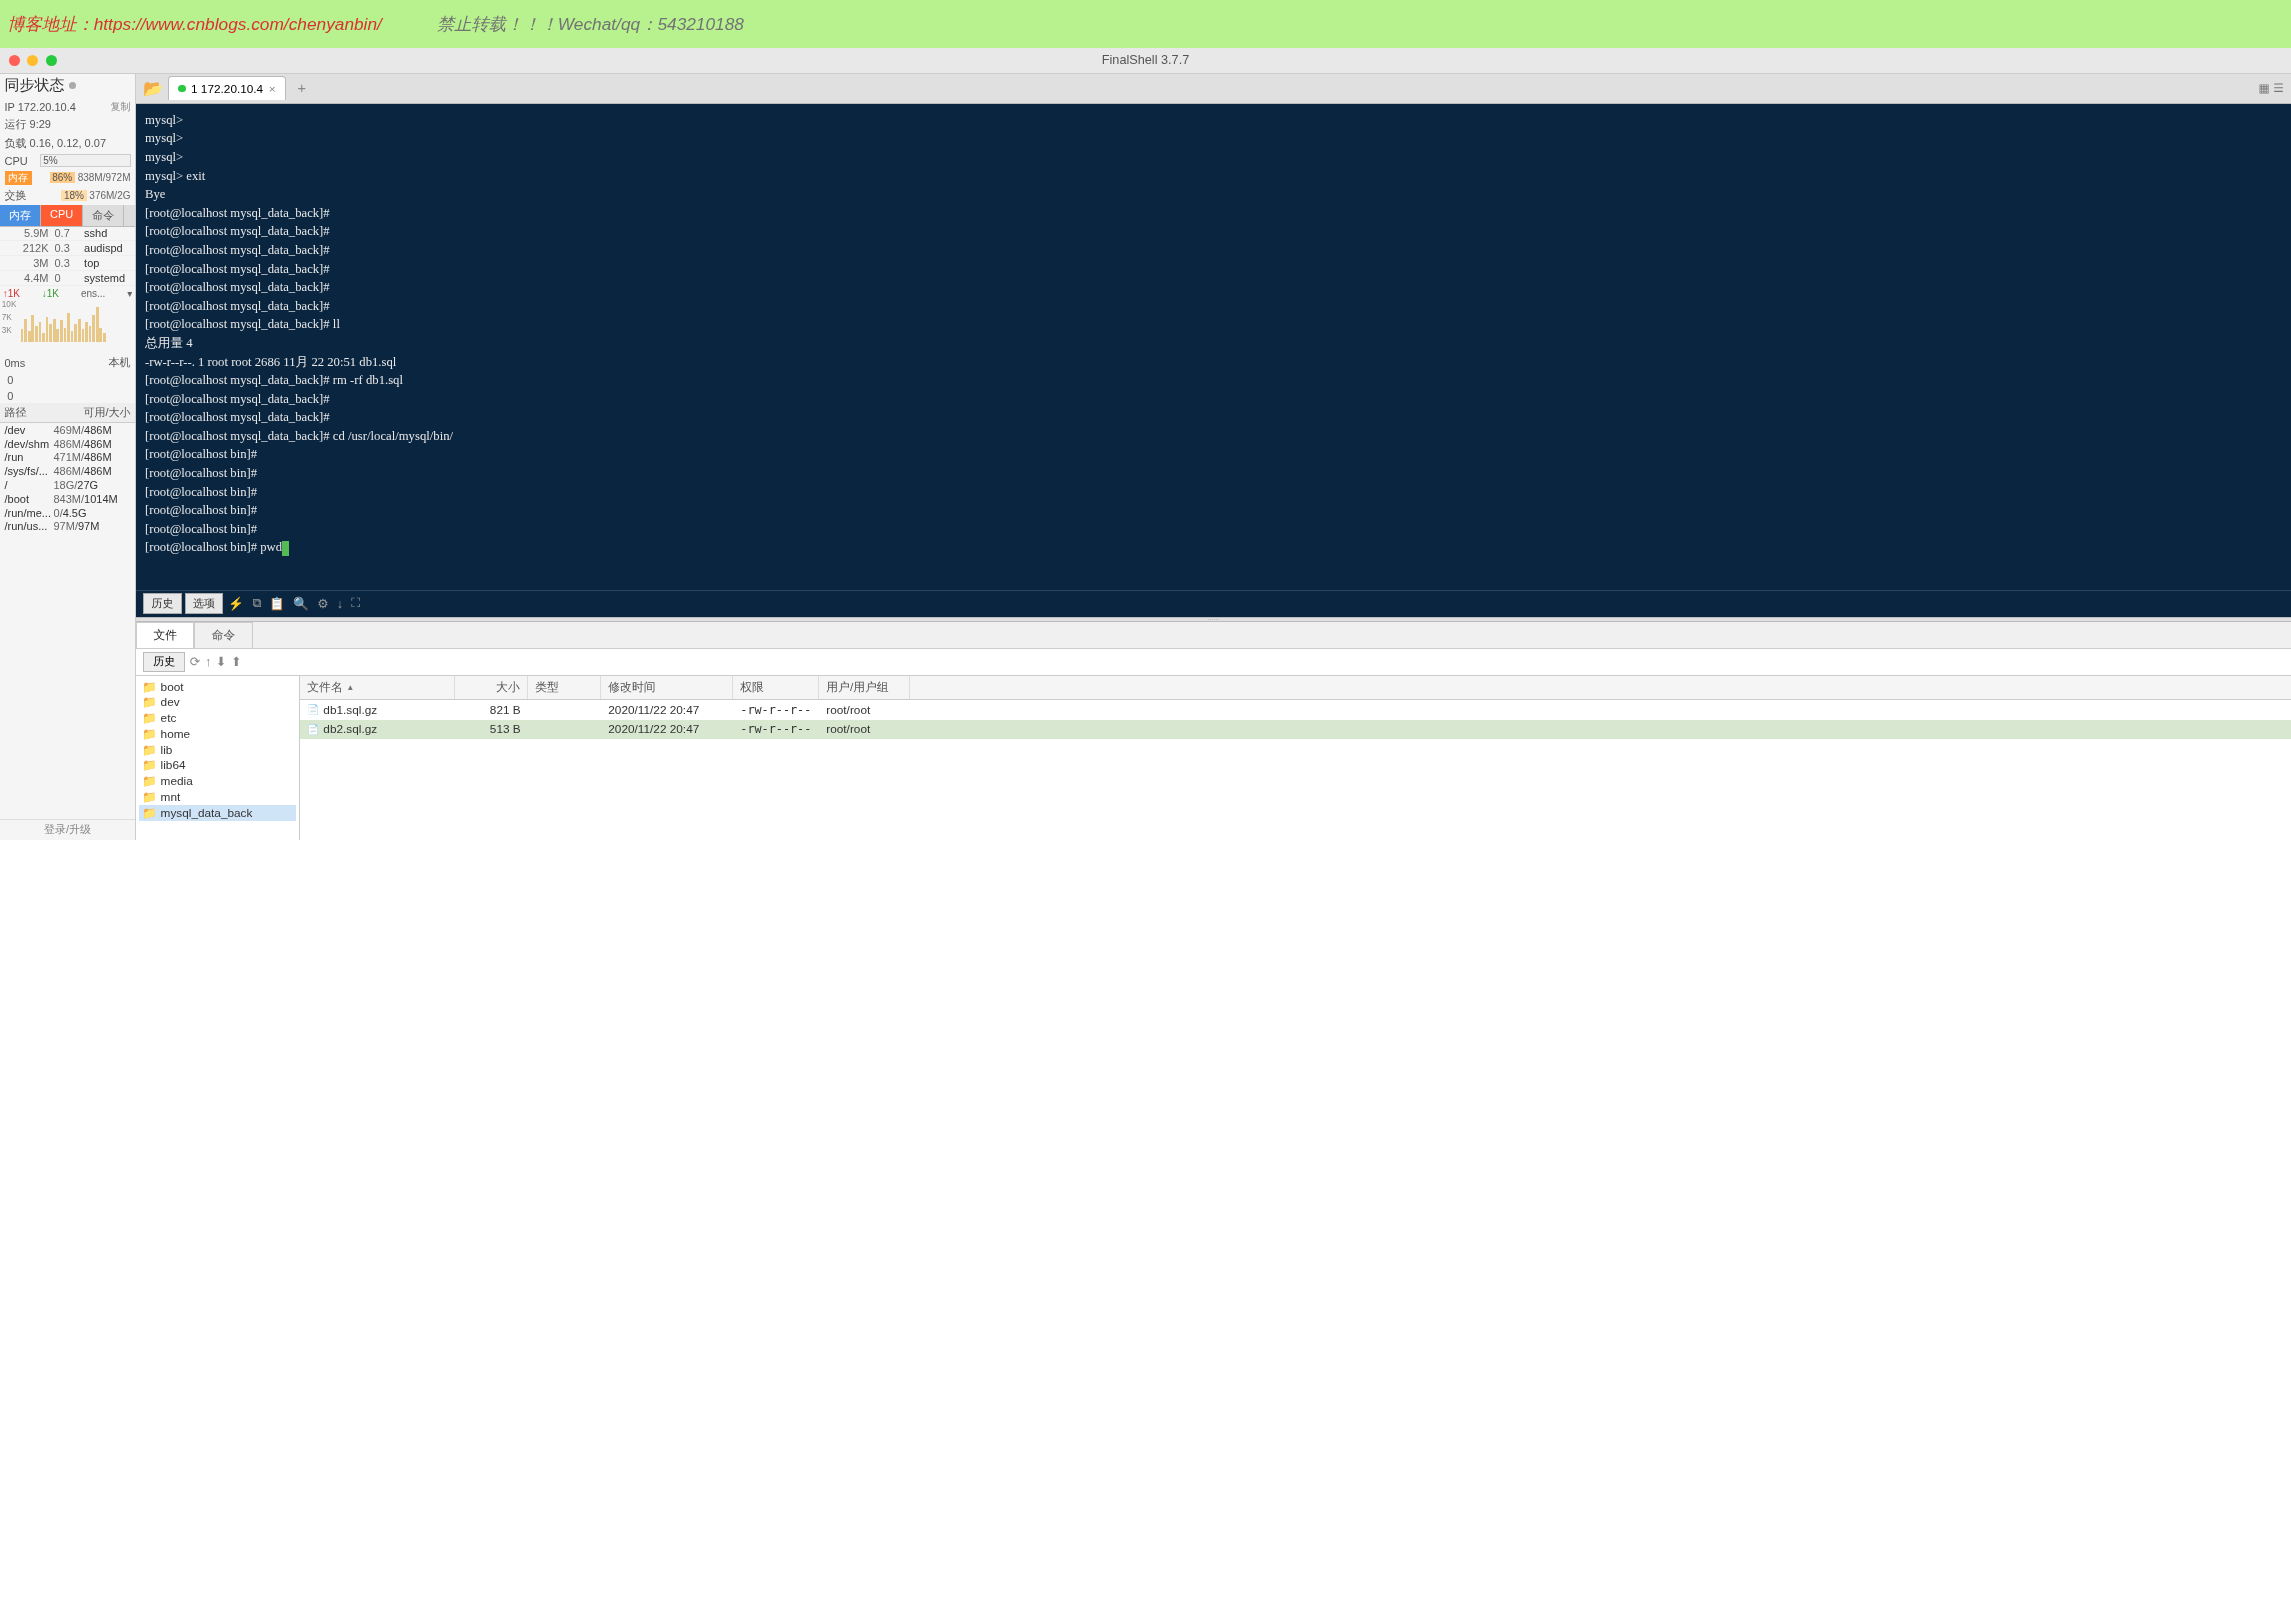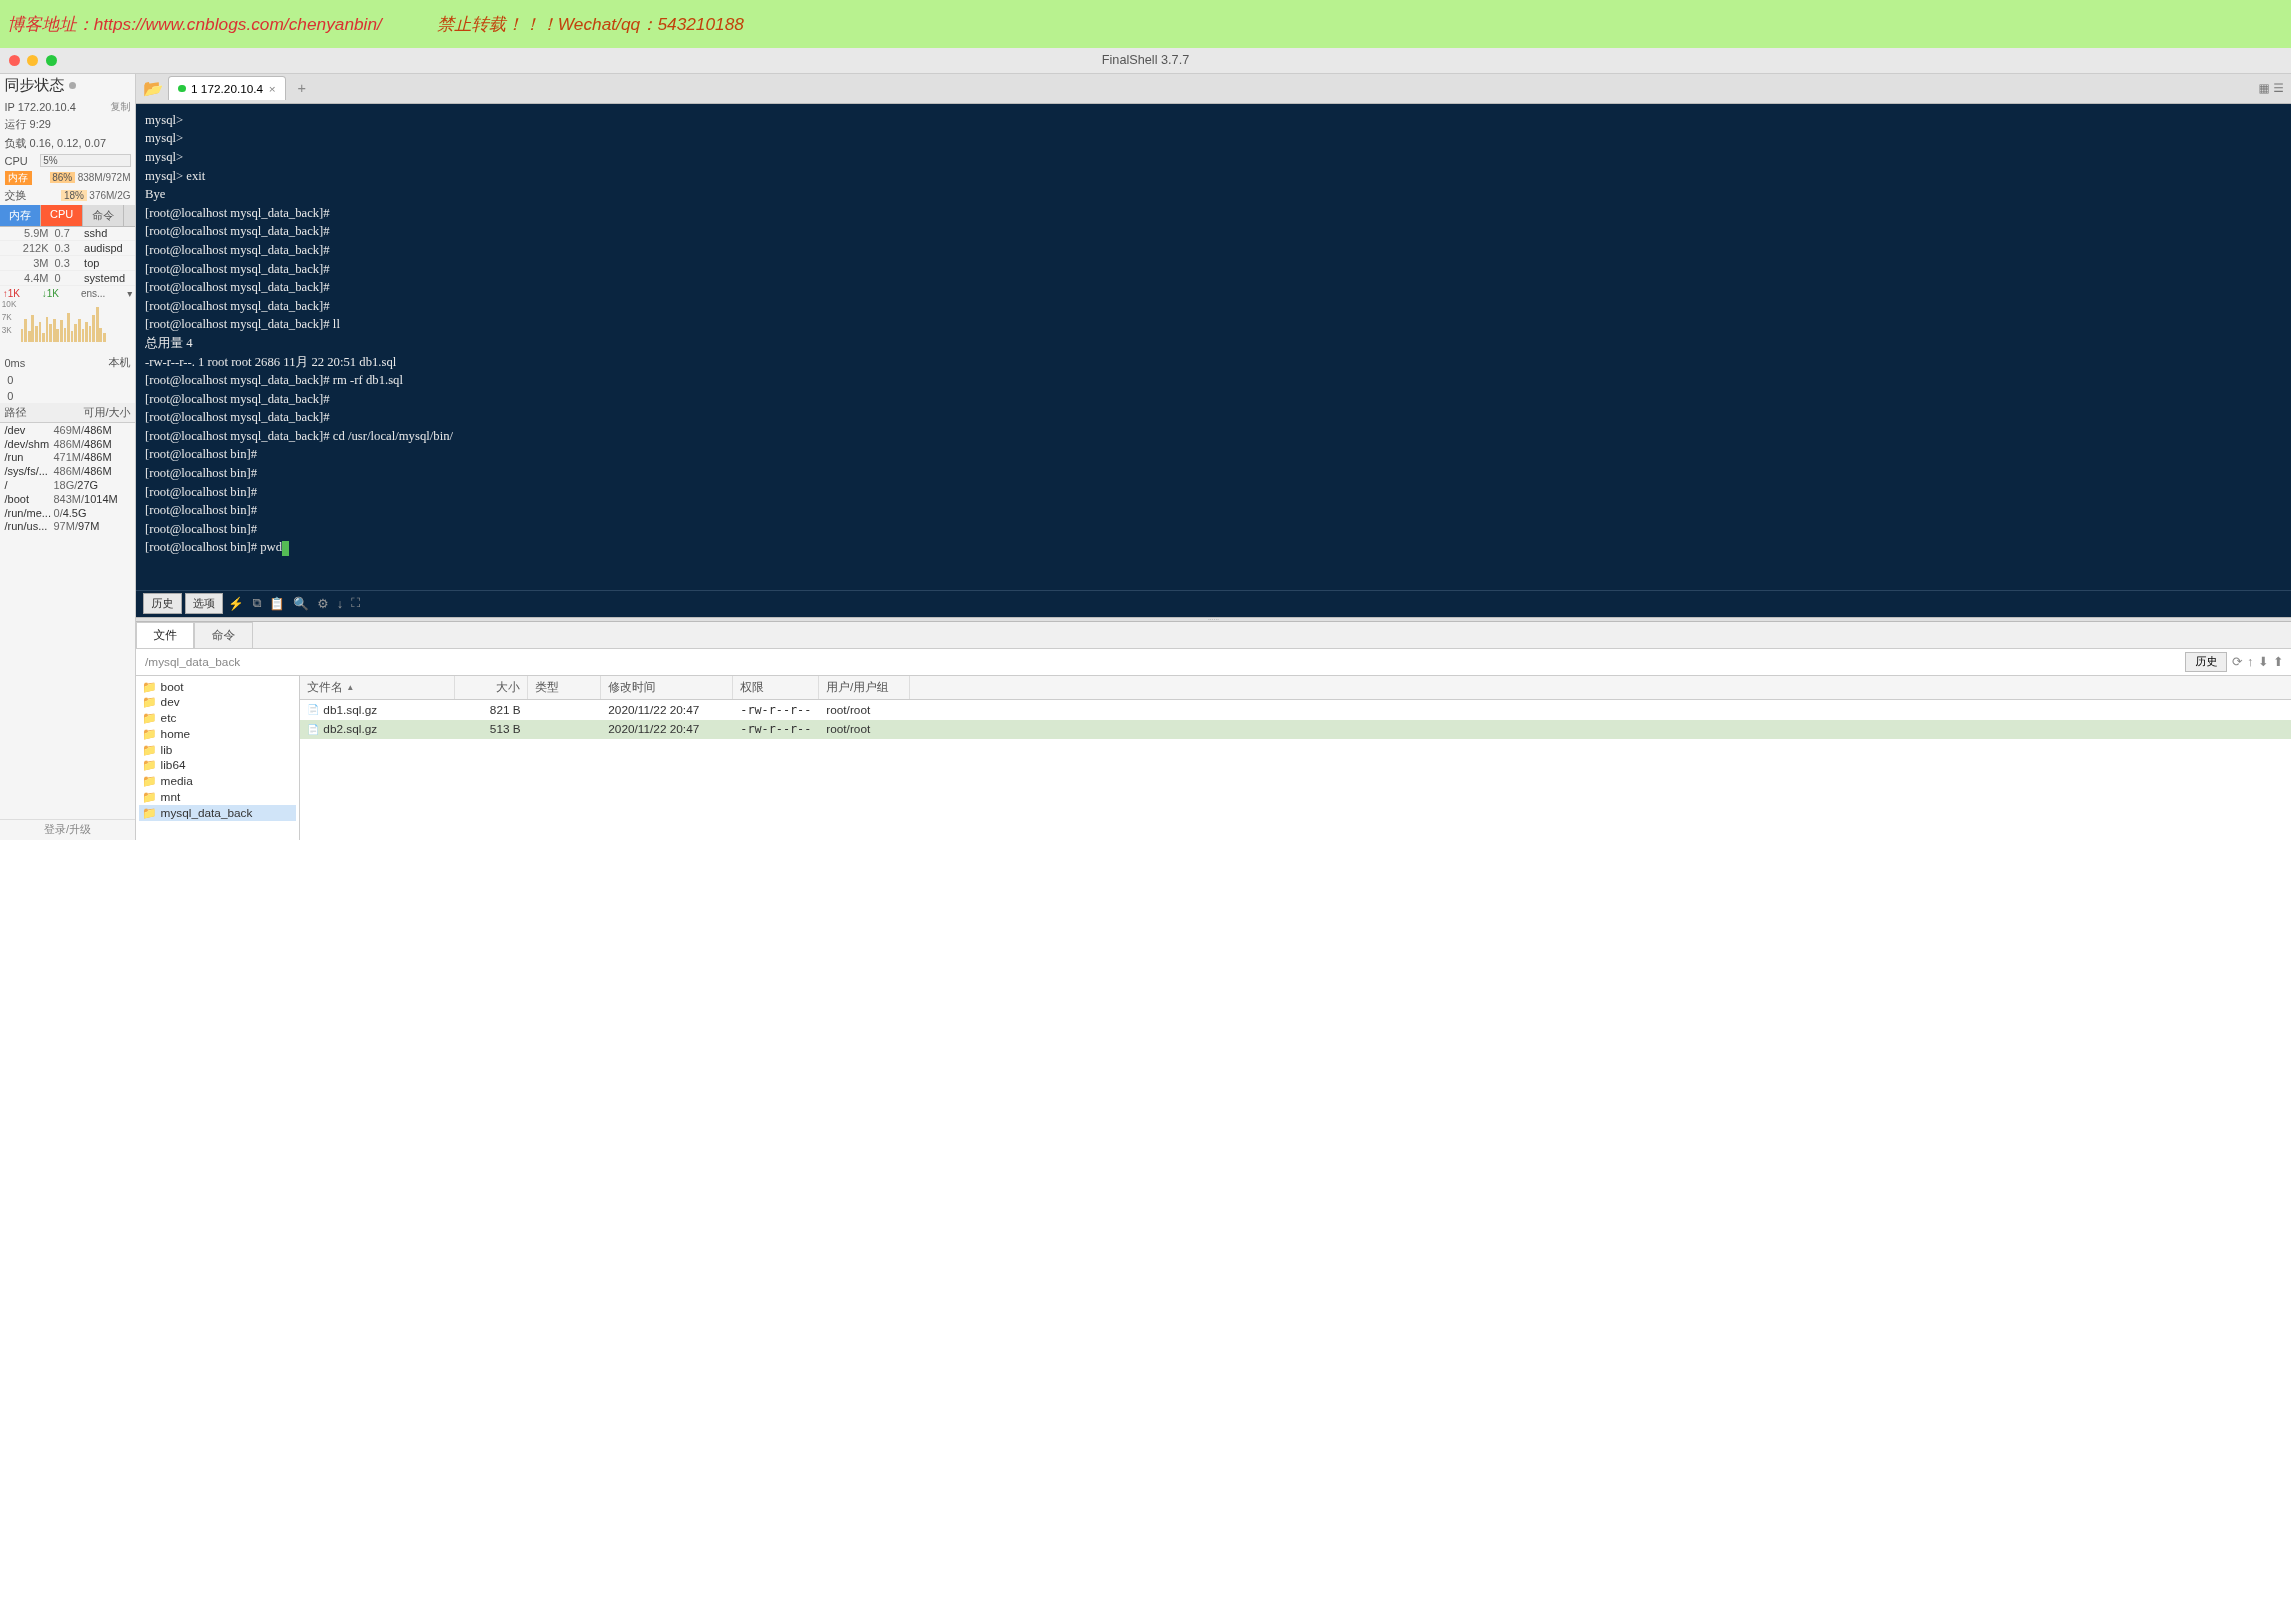--- a/index.html
+++ b/index.html
@@ -1,19 +1,19 @@
 <!DOCTYPE html>
 <html style="font-size:14.5px"><head>
 <meta charset="utf-8">
 <style>
 * { box-sizing: border-box; margin: 0; padding: 0; }
 body { font-family: -apple-system, "Helvetica Neue", Arial, sans-serif; font-size: 11.8px; background: #fff; overflow: hidden; }
 .watermark-banner { background: #b8f28f; height: 48px; display: flex; align-items: center; padding: 0 7.3px; gap: 55px; font-size: 17.3px; font-weight: 500; }
 .watermark-banner .blog-url { color: #d93232; font-style: italic; }
-.watermark-banner .warning { color: #c2410c; font-style: italic; }
+.watermark-banner .warning { color: #737373; font-style: italic; }
 .window-titlebar { background: #e8e8e8; height: 25.5px; display: flex; align-items: center; padding: 0 9px; position: relative; border-bottom: 0.9px solid #ccc; }
 .traffic-lights { display: flex; gap: 7.3px; }
 .traffic-light { width: 11px; height: 11px; border-radius: 50%; }
 .tl-red { background: #ff5f56; }
 .tl-yellow { background: #ffbd2e; }
 .tl-green { background: #27c93f; }
 .window-title { position: absolute; left: 50%; transform: translateX(-50%); color: #555; font-size: 12.7px; }
 .main-layout { display: flex; height: calc(840px - 48px - 25.5px); }
 .sidebar { width: 136px; background: #f5f5f5; border-right: 0.9px solid #ccc; display: flex; flex-direction: column; font-size: 11px; }
 .sidebar-row { display: flex; justify-content: space-between; padding: 1.8px 4.5px; align-items: center; color: #555; }
@@ -314,21 +314,20 @@
     </div>
 
     <div class="splitter">⋯⋯</div>
 
     <div class="file-panel">
       <div class="file-tabs">
         <div class="file-tab active">文件</div>
         <div class="file-tab">命令</div>
       </div>
       <div class="path-bar">
-        <span class="path-input">/mysql_data_back</span>
         <div class="path-btns">
           <span class="path-hist">历史</span>
           <span class="path-icon">⟳</span>
           <span class="path-icon">↑</span>
           <span class="path-icon">⬇</span>
           <span class="path-icon">⬆</span>
         </div>
       </div>
       <div class="file-body">
         <div class="folder-tree">

